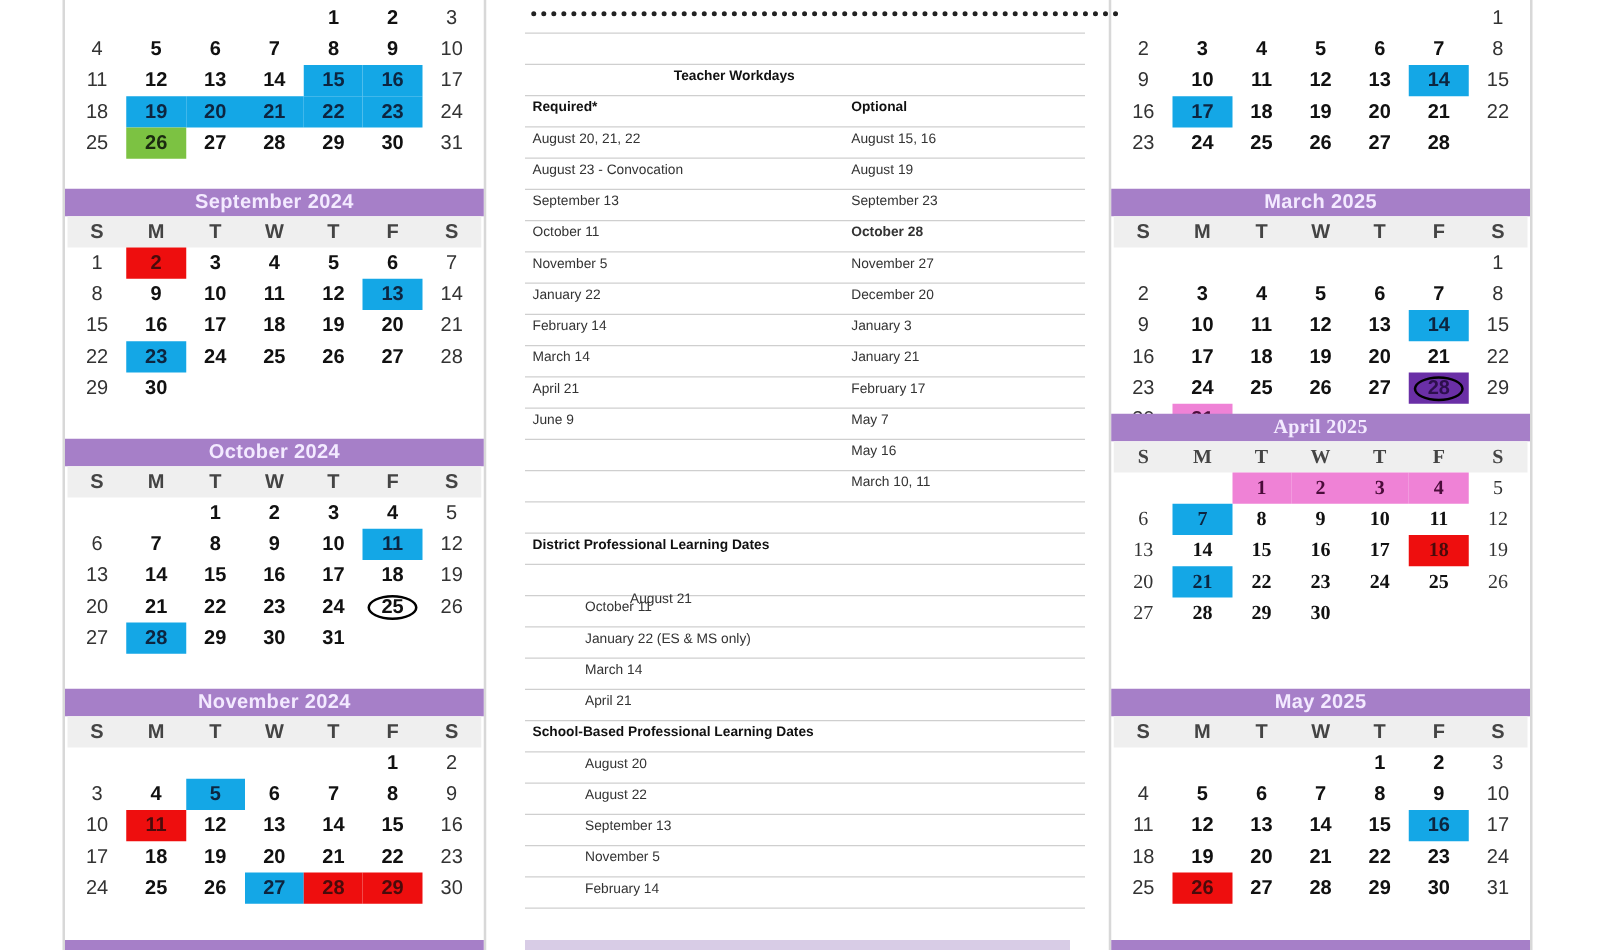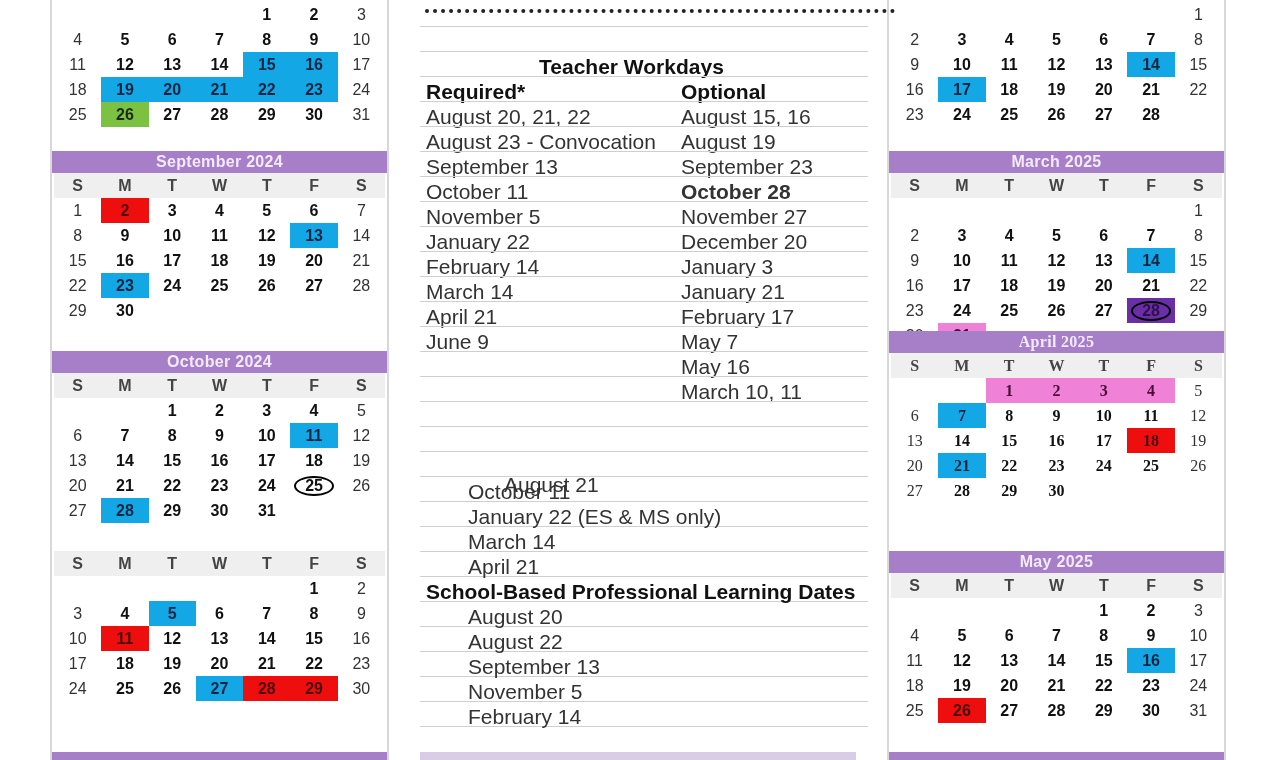--- a/index.html
+++ b/index.html
@@ -17,21 +17,21 @@
   .week span.wknd { font-weight:normal; color:#333; }
   .week span.hl-blue { background:#14a7e6; color:#0d2540; }
   .week span.hl-green { background:#7cc242; color:#1c2a10; }
   .week span.hl-red { background:#ee0e0e; color:#4a0b0b; }
   .week span.hl-pink { background:#ef82d6; color:#4a0c3a; }
   .week span.hl-purple { background:#6a2fa6; color:#2d0f4d; }
   .week span.circled::after { content:""; position:absolute; left:50%; top:50%; width:40px; height:20px; margin:-10px 0 0 -20px; border:2.5px solid #000; border-radius:50%; box-sizing:border-box; }
   .center { position:absolute; left:410px; top:0; width:475px; height:760px; }
   .dotted { position:absolute; left:15px; top:9px; width:470px; border-top:4px dotted #222; }
   .line { position:absolute; left:10px; width:448px; border-top:1px solid #cfcfcf; }
-  .row-text { position:absolute; font-size:21px; color:#333; white-space:nowrap; }
+  .row-text { position:absolute; font-size:11px; color:#333; white-space:nowrap; }
   .row-text.b { font-weight:bold; color:#111; }
   .bottom-bar-left { position:absolute; left:52px; top:752px; width:335px; height:8px; background:#a67fc8; }
   .bottom-bar-right { position:absolute; left:889px; top:752px; width:335px; height:8px; background:#a67fc8; }
   .bottom-bar-center { position:absolute; left:420px; top:752px; width:436px; height:8px; background:#d8cce6; }
 </style>
 </head>
 <body>
 
 <div class="panel col-left" id="leftCol">
     <div class="month" style="top: -23px;">
@@ -198,20 +198,21 @@
         <span class="wknd">27</span>
         <span class="hl-blue">28</span>
         <span>29</span>
         <span>30</span>
         <span>31</span>
         <span></span>
         <span class="wknd"></span>
       </div>
     </div>
     <div class="month" style="top: 551px;">
+      <div class="month-title">November 2024</div>
       <div class="dow-row">
         <span>S</span>
         <span>M</span>
         <span>T</span>
         <span>W</span>
         <span>T</span>
         <span>F</span>
         <span>S</span>
       </div>
       <div class="week">
@@ -549,20 +550,21 @@
       <div class="line" style="top: 551px;"></div>
       <div class="line" style="top: 576px;"></div>
       <div class="line" style="top: 601px;"></div>
       <div class="line" style="top: 626px;"></div>
       <div class="line" style="top: 651px;"></div>
       <div class="line" style="top: 676px;"></div>
       <div class="line" style="top: 701px;"></div>
       <div class="line" style="top: 726px;"></div>
     </div>
 
+  <div class="row-text b" style="left:16px;top:430px;">District Professional Learning Dates</div>
   <div id="distList">
       <div class="row-text" style="left: 58px; top: 473px; margin-left: 36px;">August 21</div>
       <div class="row-text" style="left: 58px; top: 480px;">October 11</div>
       <div class="row-text" style="left: 58px; top: 505px;">January 22 (ES &amp; MS only)</div>
       <div class="row-text" style="left: 58px; top: 530px;">March 14</div>
       <div class="row-text" style="left: 58px; top: 555px;">April 21</div>
     </div>
 
   <div class="row-text b" style="left:16px;top:580px;">School-Based Professional Learning Dates</div>
   <div id="schoolList">

